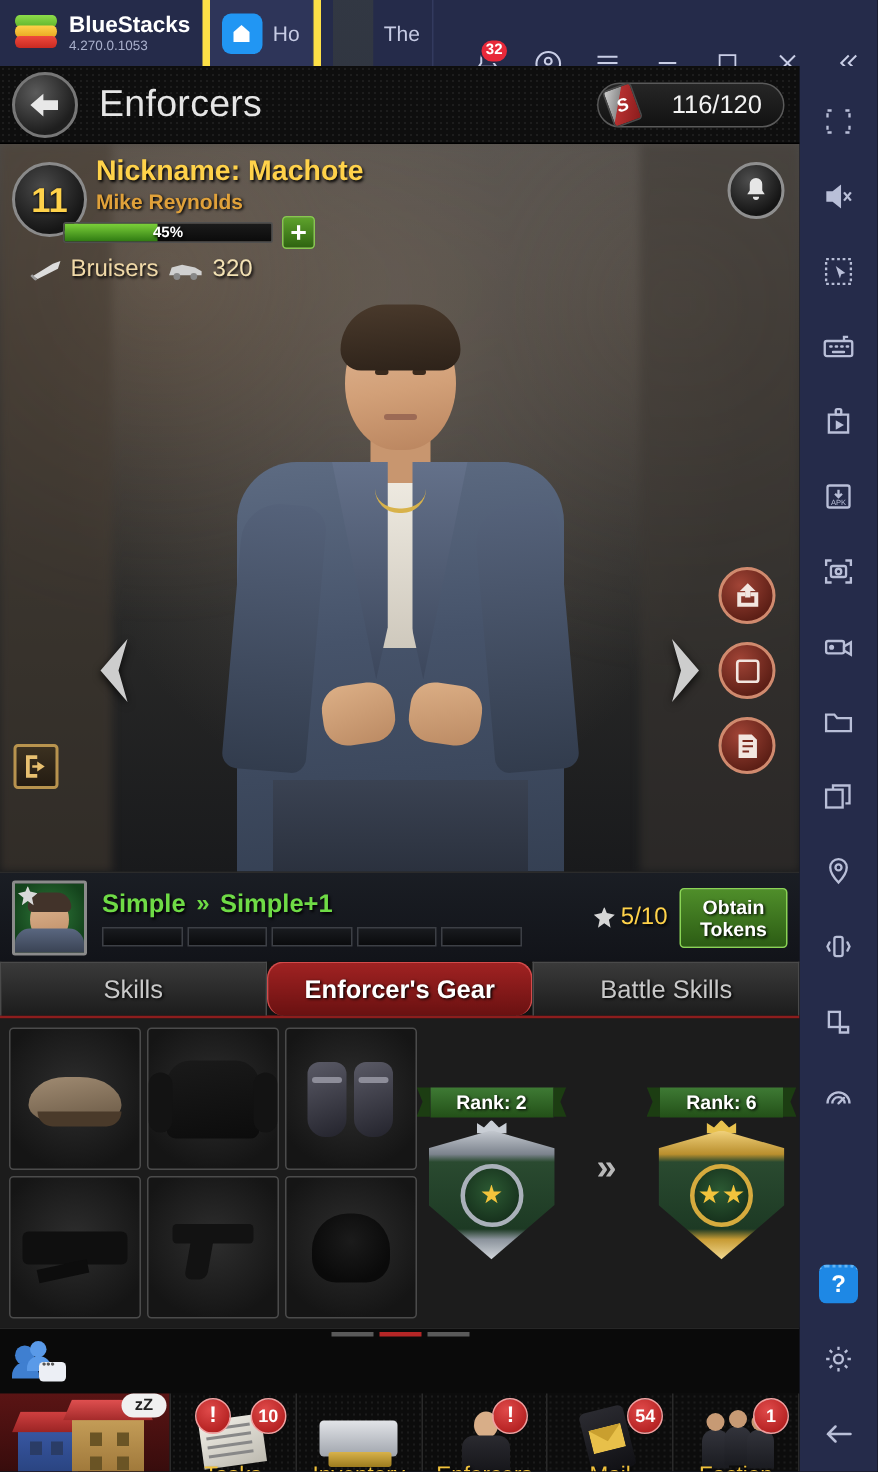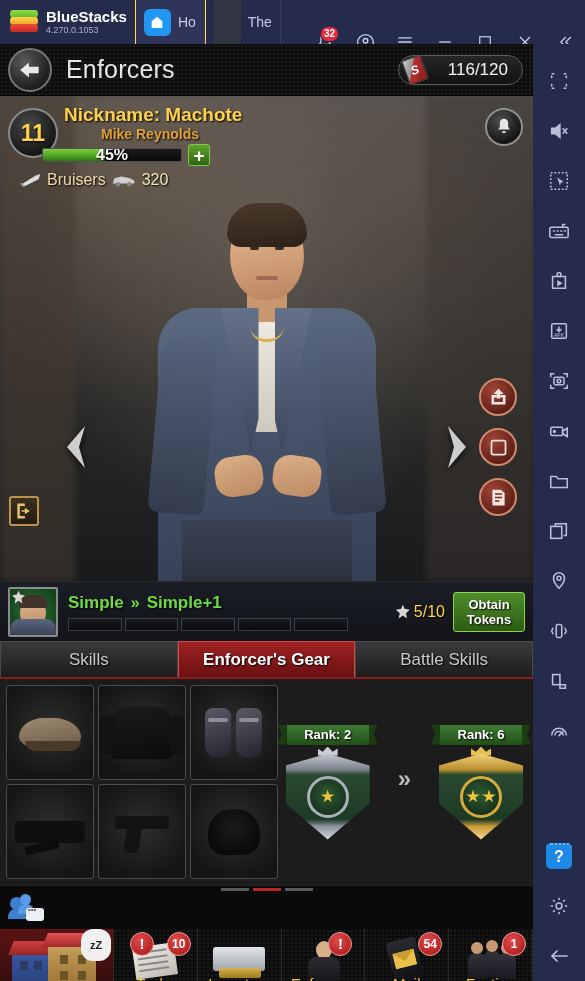--- a/index.html
+++ b/index.html
@@ -24,21 +24,21 @@
   .bs-logo i:nth-child(1) { top: 0px;  background: linear-gradient(180deg,#8ddc4a,#62b52c); }
   .bs-logo i:nth-child(2) { top: 7px;  background: linear-gradient(180deg,#ffd24a,#e8a820); }
   .bs-logo i:nth-child(3) { top: 14px; background: linear-gradient(180deg,#ef4a3c,#c92a22); }
   .bs-name { color: #fff; font-size: 15px; font-weight: bold; line-height: 15px; }
   .bs-ver  { color: #a9b0cc; font-size: 9px; line-height: 12px; }
 
   .bs-tabs { display: flex; align-items: stretch; height: 44px; margin-left: 8px; }
   .bs-tab {
     display: flex; align-items: center; gap: 7px;
     padding: 0 8px; height: 44px;
-    border-left: 1px solid #fde047; border-right: 1px solid #333a5e;
+    border-left: 5px solid #fde047; border-right: 1px solid #333a5e;
     max-width: 92px; overflow: hidden;
   }
   .bs-tab.active { background: #2e3559; }
   .bs-tab-ico { width: 27px; height: 27px; border-radius: 6px; flex: 0 0 27px; }
   .bs-tab-ico.home { background: #2196f3; display: flex; align-items: center; justify-content: center; }
   .bs-tab-ico.home svg { width: 16px; height: 16px; }
   .bs-tab-ico.game {
     border-radius: 2px;
     background:
       radial-gradient(circle at 50% 32%, #e8c0a0 14%, transparent 15%),
@@ -247,31 +247,31 @@
     border: 2px solid #8a8a8a;
     color: #ffd24a; font-size: 23px; font-weight: bold;
     display: flex; align-items: center; justify-content: center;
     text-shadow: 0 1px 2px #000;
   }
   .info-text { margin-left: 58px; }
   .nickname {
     color: #ffd24a; font-size: 19px; font-weight: bold;
     text-shadow: 1px 1px 2px #000; line-height: 22px; white-space: nowrap;
   }
-  .realname { color: #e0a13a; font-size: 14px; font-weight: bold; text-shadow: 1px 1px 2px #000; line-height: 16px; text-align: center; }
+  .realname { color: #e0a13a; font-size: 14px; font-weight: bold; text-shadow: 1px 1px 2px #000; line-height: 16px; }
   .xp-row { display: flex; align-items: center; margin-left: 36px; margin-top: 2px; }
   .xp-bar {
     position: relative; width: 140px; height: 14px;
     background: linear-gradient(180deg,#1b1b1b,#0b0b0b);
     border: 1px solid #4f4f4f; border-radius: 2px;
     overflow: hidden;
   }
   .xp-fill { position: absolute; left: 0; top: 0; bottom: 0; background: linear-gradient(180deg,#7cd13a,#2f7a12); }
   .xp-txt {
-    position: absolute; inset: 0; color: #fff; font-size: 16px; font-weight: bold;
+    position: absolute; inset: 0; color: #fff; font-size: 10px; font-weight: bold;
     display: flex; align-items: center; justify-content: center; text-shadow: 1px 1px 2px #000;
   }
   .xp-plus {
     width: 22px; height: 22px; margin-left: 6px; border-radius: 3px;
     background: linear-gradient(180deg,#5ea22c,#2e6310);
     border: 1px solid #86c84e;
     color: #fff; font-size: 19px; font-weight: bold; line-height: 19px;
     display: flex; align-items: center; justify-content: center;
   }
   .stat-row { display: flex; align-items: center; gap: 5px; margin-top: 5px; margin-left: 14px; }
@@ -352,21 +352,21 @@
   
   .tabs { display: flex; height: 38px; background: #121212; border-bottom: 2px solid #8d1d1d; }
   .tab {
     flex: 1; display: flex; align-items: center; justify-content: center;
     background: linear-gradient(180deg,#3a3a3a,#1c1c1c);
     border: 1px solid #4a4a4a; border-bottom: none;
     color: #c8c8c8; font-size: 17px; text-shadow: 1px 1px 2px #000;
   }
   .tab.active {
     background: linear-gradient(180deg,#a02222,#6a1111);
-    border-color: #d24b4b; color: #fff; font-weight: bold;
+    border-color: #d24b4b; color: #fff; font-weight: bold; border-radius: 11px;
   }
 
   
   .gear-panel { height: 206px; background: #1c1c1c; display: flex; padding: 6px; gap: 4px; }
   .gear-grid { width: 278px; display: grid; grid-template-columns: repeat(3,1fr); grid-template-rows: repeat(2,1fr); gap: 4px; }
   .gear-slot {
     background: radial-gradient(circle at 50% 45%, #2e2e2e, #151515 78%);
     border: 1px solid #4b4b4b; border-radius: 3px;
     position: relative; overflow: hidden;
     display: flex; align-items: center; justify-content: center;
@@ -465,21 +465,21 @@
   }
   .bnav-ico { position: absolute; top: 6px; left: 50%; transform: translateX(-50%); width: 54px; height: 44px; z-index: 2; }
 
   .house { position: absolute; left: 8px; top: 4px; width: 96px; height: 56px; }
   .h-b1 { position: absolute; left: 4px; top: 16px; width: 40px; height: 38px; background: linear-gradient(180deg,#3a5aa8,#27407a); }
   .h-r1 { position: absolute; left: 0px; top: 8px; width: 48px; height: 14px; background: linear-gradient(180deg,#d04040,#9a2424); clip-path: polygon(12% 0,88% 0,100% 100%,0 100%); }
   .h-b2 { position: absolute; left: 40px; top: 8px; width: 48px; height: 46px; background: linear-gradient(180deg,#c9a25c,#9a7336); }
   .h-r2 { position: absolute; left: 34px; top: 0px; width: 60px; height: 14px; background: linear-gradient(180deg,#e05050,#a32a2a); clip-path: polygon(10% 0,90% 0,100% 100%,0 100%); }
   .h-w { position: absolute; width: 8px; height: 9px; background: #2a3c66; }
   .zzz {
-    position: absolute; right: 2px; top: 0px; width: 30px; height: 32px; border-radius: 12px;
+    position: absolute; right: 2px; top: 0px; width: 30px; height: 16px; border-radius: 12px;
     background: #f0f0f0; color: #222; font-size: 11px; font-weight: bold;
     display: flex; align-items: center; justify-content: center; z-index: 5;
   }
   .ico-tasks { position: absolute; left: 6px; top: 10px; width: 42px; height: 32px; background: linear-gradient(160deg,#f2f0e8,#bdbab0); transform: rotate(-8deg); }
   .ico-tasks::after { content:''; position:absolute; left:4px; top:5px; width:30px; height:2px; background:#888; box-shadow:0 6px 0 #888, 0 12px 0 #888, 0 18px 0 #888; }
   .ico-case { position: absolute; left: 1px; top: 12px; width: 52px; height: 24px; background: linear-gradient(180deg,#e2e4e8,#9fa4ac); border-radius: 3px; }
   .ico-case::after { content:''; position:absolute; left:6px; bottom:-7px; width:42px; height:10px; background: linear-gradient(180deg,#d8b24a,#9c7b1f); border-radius:2px; }
   .ico-man { position: absolute; left: 12px; top: 6px; width: 30px; height: 38px; }
   .ico-man::before { content:''; position:absolute; left:8px; top:0; width:16px; height:18px; border-radius:50%; background:#d8ae88; }
   .ico-man::after  { content:''; position:absolute; left:0; top:16px; width:32px; height:24px; border-radius:8px 8px 0 0; background:linear-gradient(180deg,#2a2a30,#16161a); }

